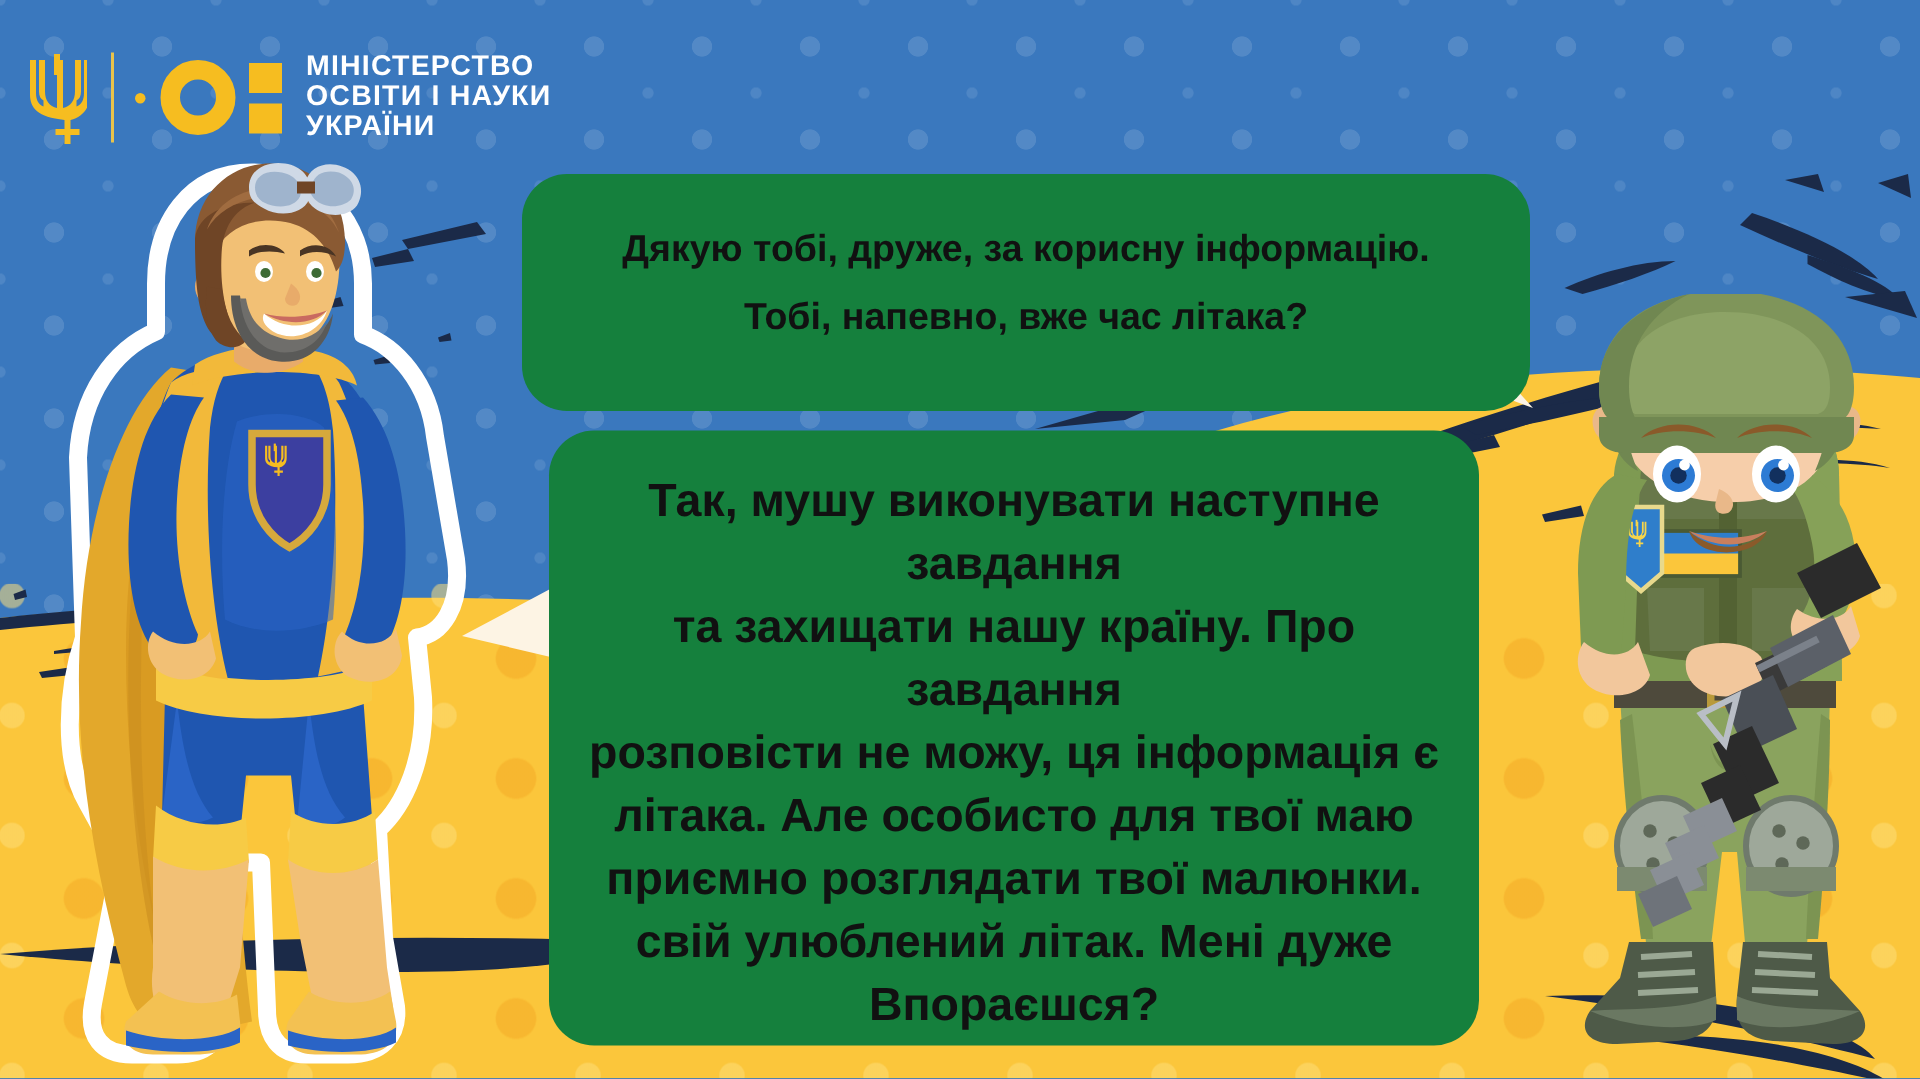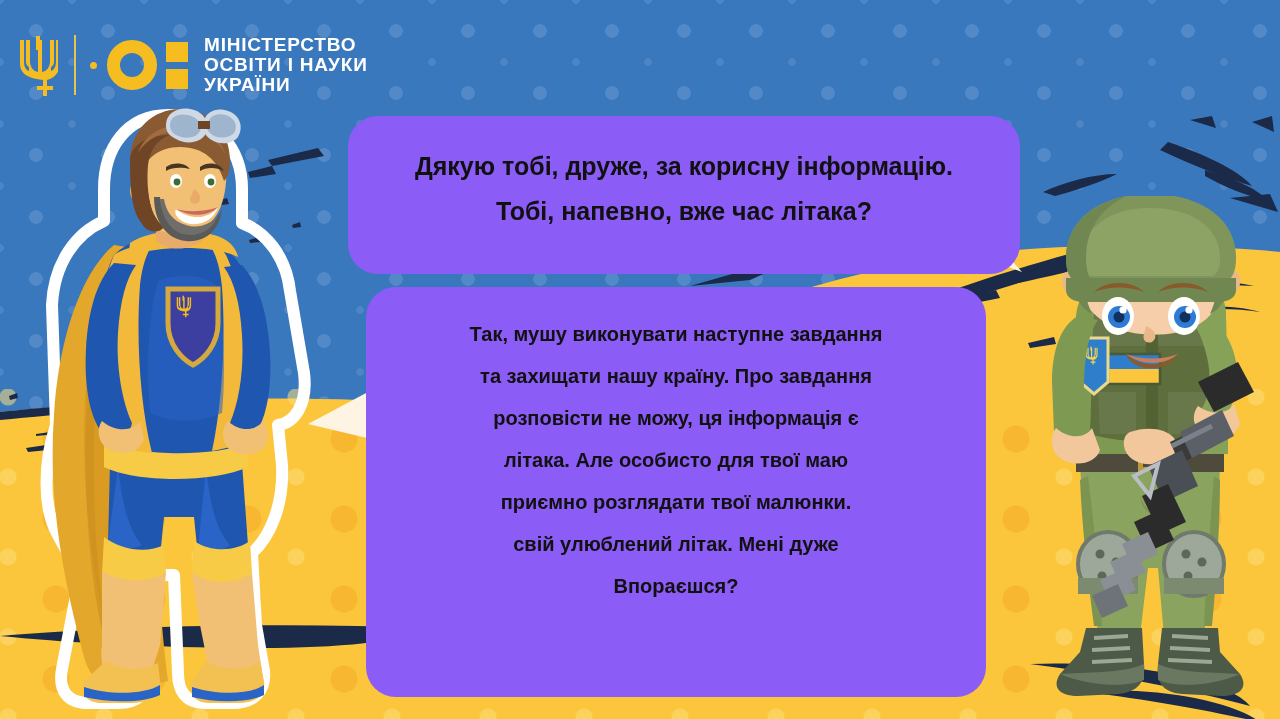--- a/index.html
+++ b/index.html
@@ -42,27 +42,27 @@
   .logo-sq{width:22px;height:20px;background:#f6bd20;}
   .logo-text{margin-left:16px;color:#ffffff;font-weight:bold;font-size:19px;
     line-height:20px;letter-spacing:.8px;text-transform:uppercase;}
 
   
   .char{position:absolute;}
   #hero{left:18px;top:105px;width:320px;height:614px;}
   #soldier{left:1022px;top:196px;width:258px;height:523px;}
 
   
-  .bubble{position:absolute;background:#8b5cf6;border-radius:30px;
+  .bubble{position:absolute;background:#15803d;border-radius:30px;
     box-sizing:border-box;}
   .bubble-text{color:#111111;font-weight:bold;text-align:center;}
   #bubble-1{left:348px;top:116px;width:672px;height:158px;}
   #bubble-1 .bubble-text{font-size:25px;line-height:45px;padding:28px 34px 0 34px;}
   #bubble-2{left:366px;top:287px;width:620px;height:410px;}
-  #bubble-2 .bubble-text{font-size:20px;line-height:42px;padding:26px 24px 0 24px;}
+  #bubble-2 .bubble-text{font-size:31px;line-height:42px;padding:26px 24px 0 24px;}
   .tail{position:absolute;}
   .tail svg{display:block;}
 </style>
 </head>
 <body>
 
 <div id="stage">
 
   <div class="bg-blue"></div>
   <div class="bg-dots-blue"></div>

